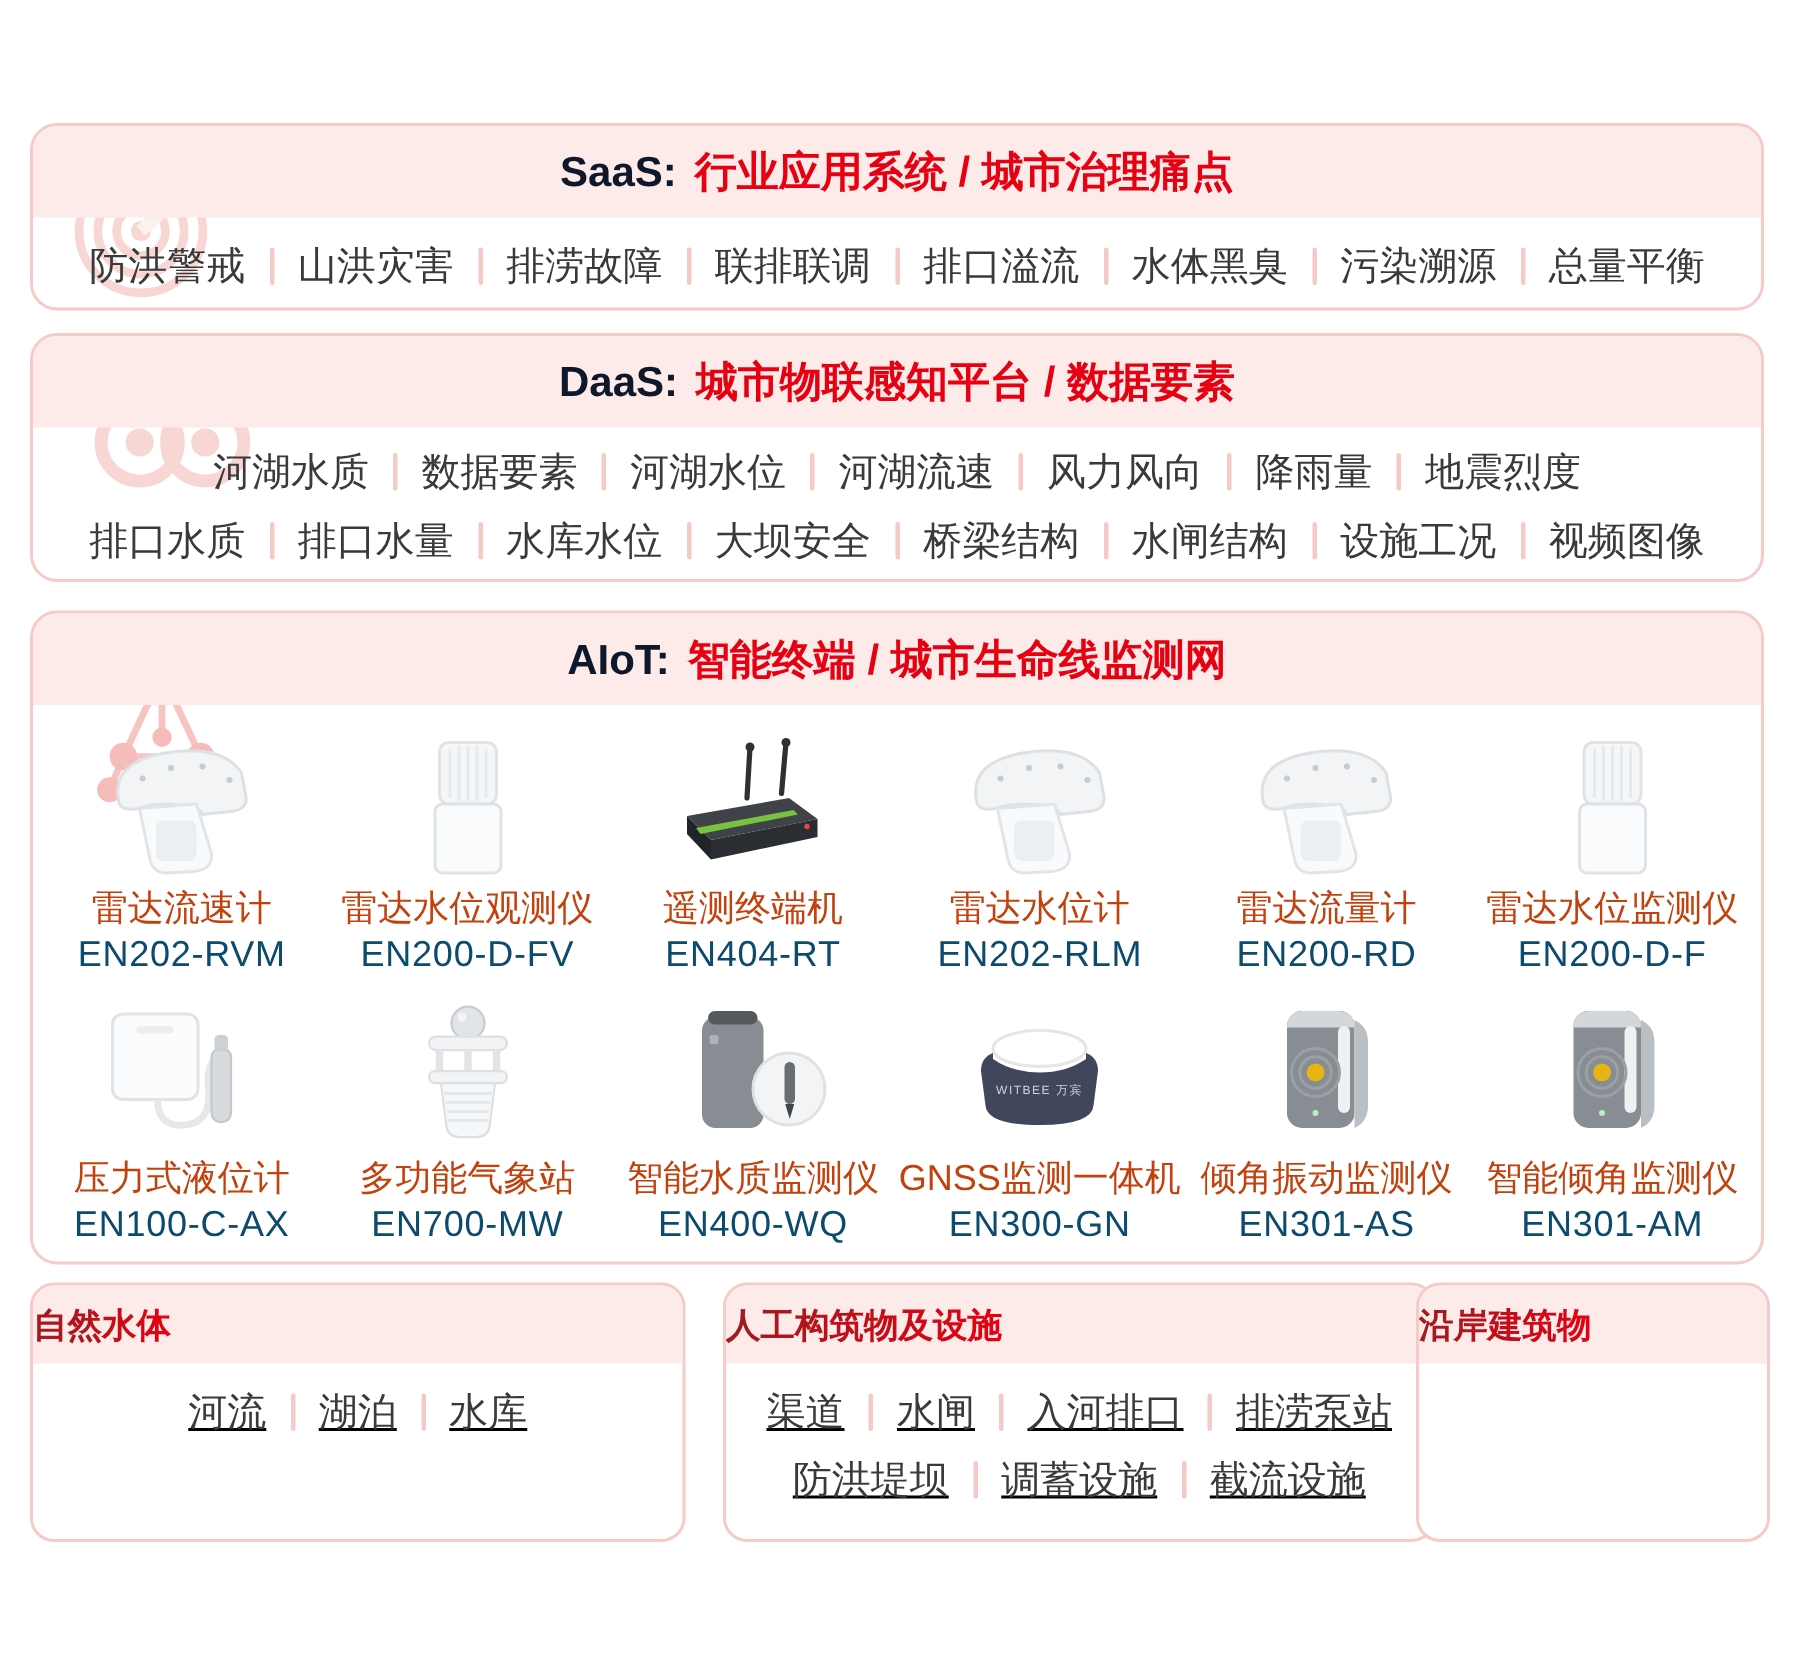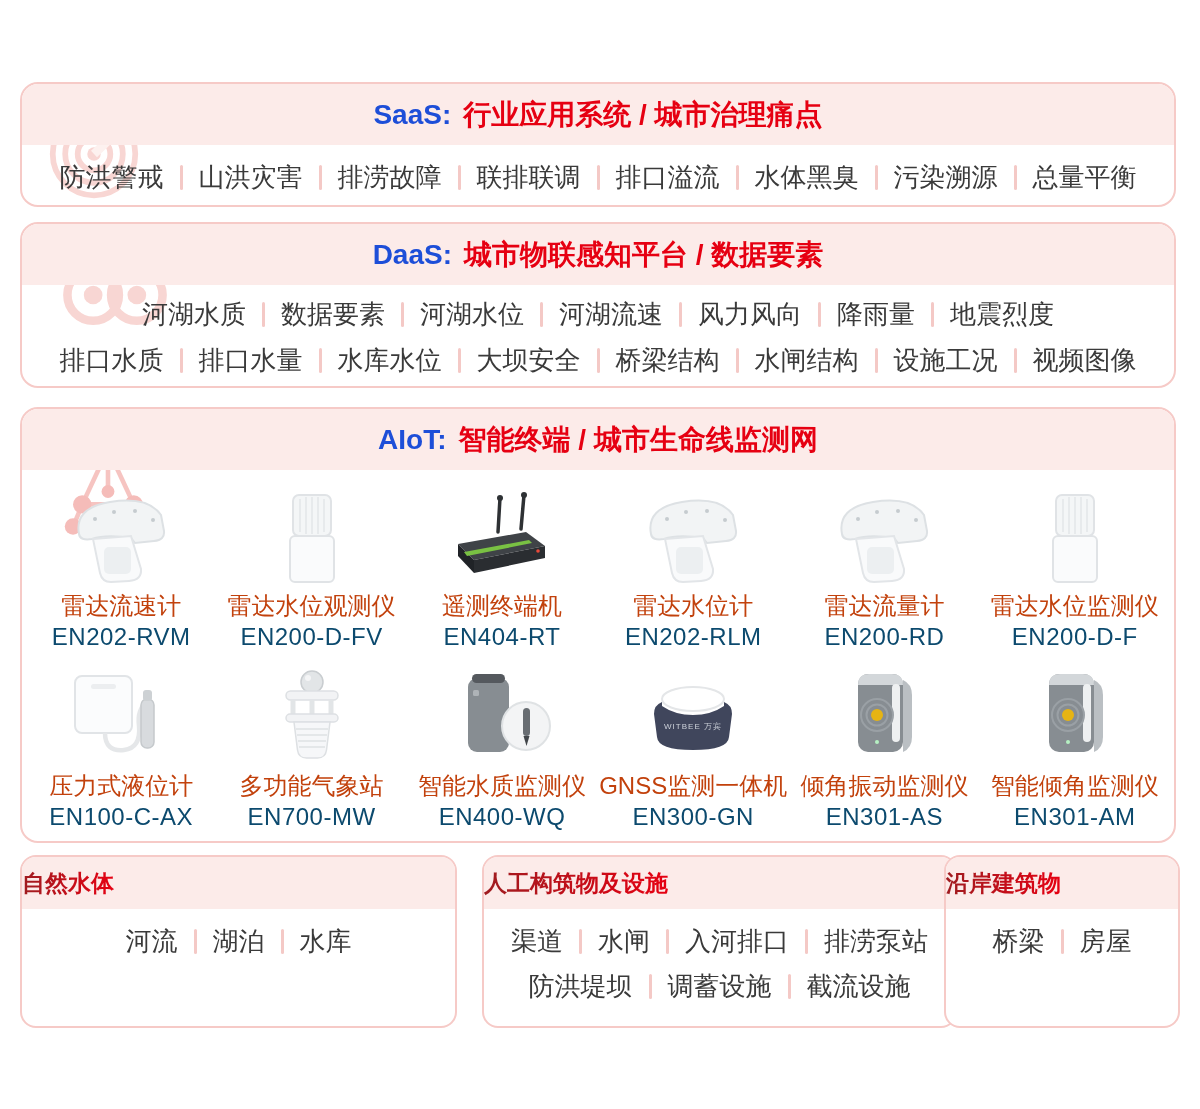--- a/index.html
+++ b/index.html
@@ -14,21 +14,21 @@
   .section{
     position:absolute;left:20px;width:1156px;
     border:2px solid #f6cac7;border-radius:18px;background:#fff;
     overflow:hidden;box-sizing:border-box;
   }
   .band{
     position:relative;height:61px;background:#fcebe9;
     display:flex;align-items:center;justify-content:center;
     font-weight:bold;font-size:28px;z-index:2;
   }
-  .band .prefix{color:#1d4ed8;margin-right:12px;}
+  .band .prefix{color:#0f172a;margin-right:12px;}
   .band .rest{color:#e60012;}
 
   #saas{top:82px;height:125px;}
   #daas{top:222px;height:166px;}
   #aiot{top:407px;height:436px;}
 
   .items-row{
     display:flex;align-items:center;justify-content:center;
     font-size:26px;color:#3a3a3a;line-height:46px;white-space:nowrap;
   }
@@ -66,21 +66,21 @@
   .bband{
     height:52px;background:#fcebe9;display:flex;align-items:center;justify-content:flex-start;
     font-weight:bold;font-size:23px;
   }
   .btitle{
     color:#b5161c;
     background:linear-gradient(90deg,#9f1c20,#e60012);
     -webkit-background-clip:text;background-clip:text;
     -webkit-text-fill-color:transparent;
   }
-  .bcontent{padding-top:10px;}
+  .bcontent{padding-top:10px;text-decoration:underline;}
   .bcontent .items-row{font-size:26px;line-height:45px;}
 </style>
 </head>
 <body>
 
 <div class="wrap">
 
   <div class="section" id="saas">
     <div class="band">
       <span class="prefix">SaaS:</span>
@@ -420,22 +420,15 @@
           <span class="sep"></span>
           <span class="item">截流设施</span>
         </div>
       </div>
   </div>
 
   <div class="bbox" id="bbox-2">
     <div class="bband">
       <span class="btitle">沿岸建筑物</span>
     </div>
-    <div class="bcontent">
-        <div class="items-row">
-          <span class="item">桥梁</span>
-          <span class="sep"></span>
-          <span class="item">房屋</span>
-        </div>
-      </div>
   </div>
 
 </div>
 
 </body></html>

